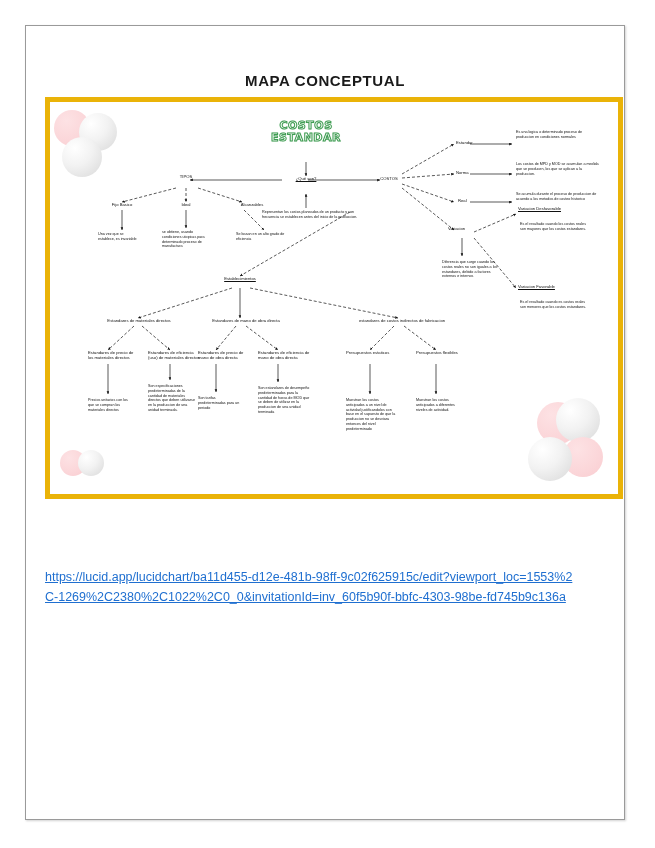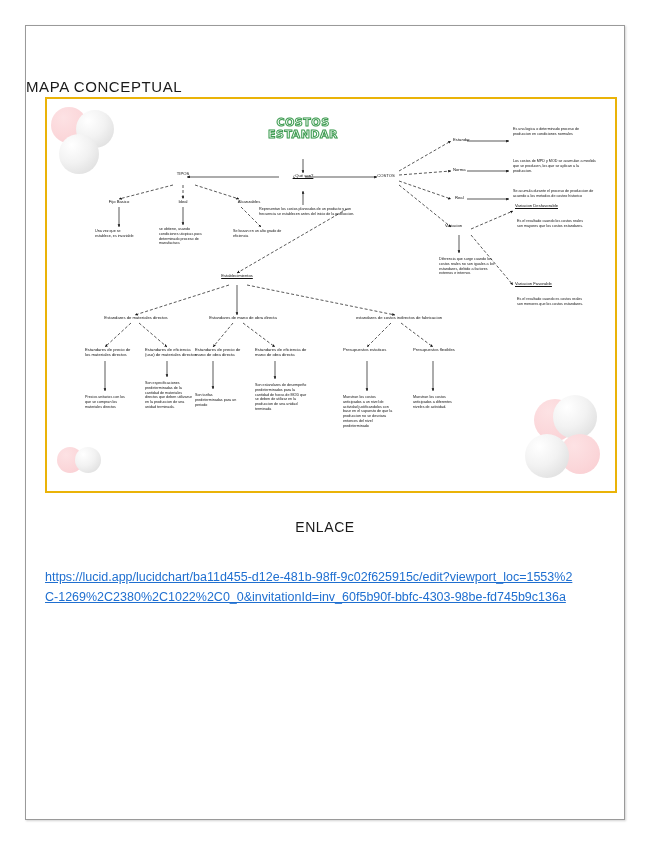--- a/index.html
+++ b/index.html
@@ -6,32 +6,32 @@
   body{width:655px;height:848px;font-family:"Liberation Sans",sans-serif;overflow:hidden;}
 
   .page{
     position:absolute;left:25px;top:25px;width:600px;height:795px;
     background:#ffffff;border:1px solid #9a9a9a;
     box-shadow:1px 1px 2px rgba(0,0,0,.18);
     box-sizing:border-box;
   }
 
   .doc-title{
-    position:absolute;left:0;top:52px;width:100%;text-align:left;
-    font-size:15px;color:#1a1a1a;letter-spacing:.6px;
+    position:absolute;left:0;top:46px;width:100%;text-align:center;
+    font-size:15px;color:#1a1a1a;letter-spacing:.6px;font-weight:bold;
   }
   .enlace-title{
     position:absolute;left:0;top:493px;width:100%;text-align:center;
     font-size:14px;color:#1a1a1a;letter-spacing:.6px;
   }
 
   
   .slide{
     position:absolute;left:19px;top:71px;width:568px;height:392px;
-    background:#fff;border:2px solid #eab308;overflow:hidden;
+    background:#fff;border:5px solid #eab308;overflow:hidden;
   }
 
   .circ{position:absolute;border-radius:50%;}
   .circ.pink{background:radial-gradient(circle at 35% 30%,#fde2e4 0%,#fbd6d9 60%,#f9ccd0 100%);}
   .circ.gray{background:radial-gradient(circle at 32% 28%,#ffffff 0%,#f2f2f2 45%,#d8d8d8 100%);}
 
   .mindmap{position:absolute;left:0;top:0;width:568px;height:392px;}
 
   .node{position:absolute;font-size:4.2px;color:#111;line-height:1.28;}
   .node.c{text-align:center;}
@@ -186,19 +186,18 @@
     <div class="blk" style="left:208px;top:284px;width:52px;">Son estandares de desempeño predeterminados para la cantidad de horas de MOD que se deben de utilizar en la produccion de una unidad terminada</div>
 
     <div class="node" style="left:296px;top:248px;width:56px;">Presupuestos estaticos</div>
     <div class="blk" style="left:296px;top:296px;width:52px;">Muestran los costos anticipados a un nivel de actividad justificandolos con base en el supuesto de que la produccion no se desviara entonces del nivel predeterminado</div>
 
     <div class="node" style="left:366px;top:248px;width:56px;">Presupuestos flexibles</div>
     <div class="blk" style="left:366px;top:296px;width:50px;">Muestran los costos anticipados a diferentes niveles de actividad.</div>
 
   </div>
 
-  <div class="enlace-title">ENLACE</div>
 
   <div class="link-wrap">
     <a href="#">https://lucid.app/lucidchart/ba11d455-d12e-481b-98ff-9c02f625915c/edit?viewport_loc=1553%2C-1269%2C2380%2C1022%2C0_0&amp;invitationId=inv_60f5b90f-bbfc-4303-98be-fd745b9c136a</a>
   </div>
 
 </div>
 
 </body></html>

